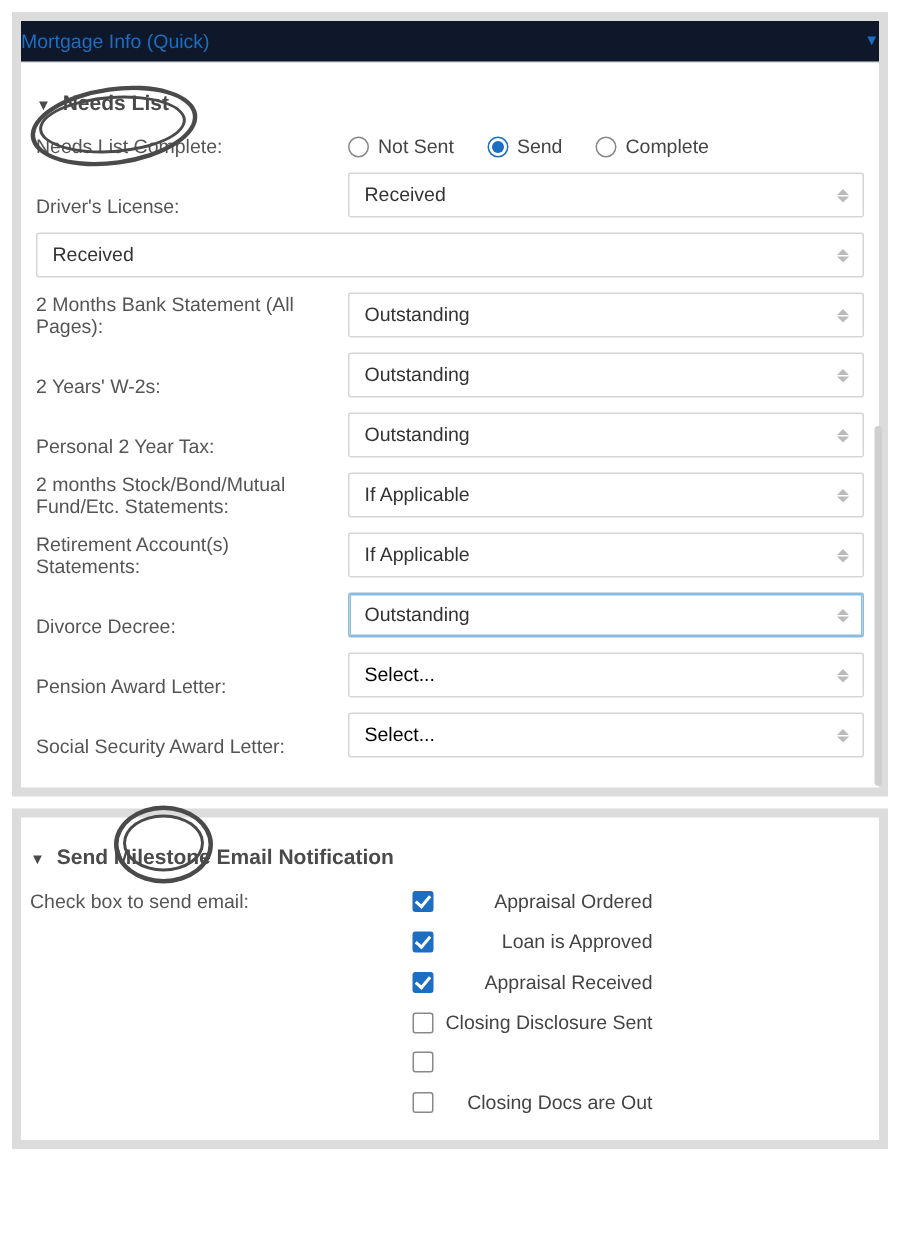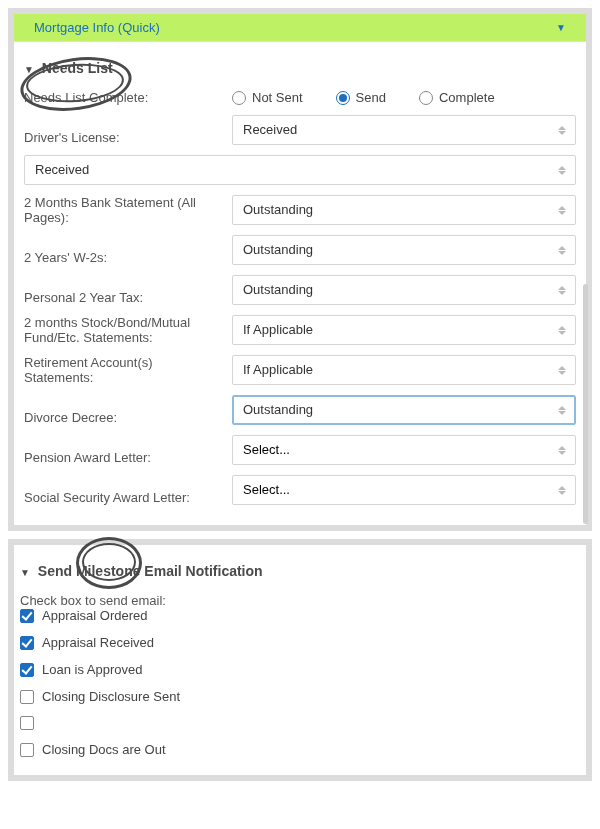--- a/index.html
+++ b/index.html
@@ -13,37 +13,37 @@
     --input-border-active:#8bbbe0;
     --checkbox-blue:#1b6ec2;
   }
   html,body{margin:0;padding:0;font-family:Arial,Helvetica,sans-serif;font-size:13px;color:var(--text);background:#fff;}
   .page{width:600px;margin:0 auto;}
 
   .panel{border:6px solid #dcdcdc;background:var(--panel-bg);margin:8px;position:relative;}
   .panel.inner1{padding:0 10px 10px 10px;}
 
   .panel-header{
-    background:#bef264;
+    background:#0f172a;
     border-bottom:1px solid #e0e0e0;
-    padding:6px 20px;
+    padding:6px 0;
     display:flex;justify-content:space-between;align-items:center;
     margin:-0px -10px 6px -10px;
   }
   .panel-header .title{color:var(--header-blue);font-size:13px;}
   .panel-header .caret{color:var(--header-blue);font-size:10px;}
 
   .section-title{font-weight:bold;color:#4a4a4a;font-size:14px;margin:18px 0 14px 0;}
   .section-title .tw{display:inline-block;font-size:10px;margin-right:4px;color:#4a4a4a;}
 
   .row{display:flex;align-items:flex-end;margin:10px 0;}
   .row .label{width:200px;padding-right:8px;color:#555;}
   .row .field{flex:1;}
 
-  .radio-row{display:flex;gap:33px;align-items:center;}
+  .radio-row{display:flex;gap:22px;align-items:center;}
   .radio{display:flex;align-items:center;gap:6px;cursor:pointer;}
   .radio .circle{
     width:14px;height:14px;border:1px solid #888;border-radius:50%;position:relative;box-sizing:border-box;
   }
   .radio.checked .circle{border-color:var(--header-blue);}
   .radio.checked .circle::after{
     content:"";position:absolute;inset:2px;border-radius:50%;background:var(--header-blue);
   }
 
   .select{
@@ -63,24 +63,24 @@
 
   
   .scribble{position:absolute;border:3px solid #4a4a4a;border-radius:50%;pointer-events:none;}
   .scribble.s1{left:6px;top:44px;width:106px;height:46px;transform:rotate(-8deg);}
   .scribble.s1b{left:12px;top:50px;width:94px;height:34px;border-width:2px;transform:rotate(-4deg);}
   .scribble.s2{left:62px;top:-8px;width:60px;height:46px;}
   .scribble.s2b{left:68px;top:-2px;width:50px;height:34px;border-width:2px;}
 
   
   .panel.inner2{padding:14px 14px 18px 6px;position:relative;}
-  .check-row{display:flex;flex-direction:column;}
+  .check-row{display:flex;}
   .check-row .left{width:255px;color:#555;}
   .check-stack{display:flex;flex-direction:column;gap:12px;}
-  .chk{display:flex;align-items:center;gap:8px;cursor:pointer;}
+  .chk{display:flex;align-items:center;gap:8px;cursor:pointer;justify-content:space-between;}
   .chk .box{
     width:14px;height:14px;border:1px solid #888;border-radius:2px;background:#fff;position:relative;box-sizing:border-box;
   }
   .chk.checked .box{background:var(--checkbox-blue);border-color:var(--checkbox-blue);}
   .chk.checked .box::after{
     content:"";position:absolute;left:3px;top:0px;width:4px;height:8px;border:2px solid #fff;border-top:none;border-left:none;transform:rotate(40deg);
   }
 
   
   .scrollhint{position:absolute;right:-2px;top:270px;width:5px;height:240px;background:#d0d0d0;border-radius:3px;}
@@ -230,26 +230,26 @@
 
     <div class="check-row">
       <div class="left">Check box to send email:</div>
       <div class="check-stack" id="milestone-items">
           <div class="chk checked">
             <span class="box"></span>
             <span>Appraisal Ordered</span>
           </div>
           <div class="chk checked">
             <span class="box"></span>
+            <span>Loan is Approved</span>
+          </div>
+          <div class="chk checked">
+            <span class="box"></span>
             <span>Appraisal Received</span>
           </div>
-          <div class="chk checked">
-            <span class="box"></span>
-            <span>Loan is Approved</span>
-          </div>
           <div class="chk">
             <span class="box"></span>
             <span>Closing Disclosure Sent</span>
           </div>
           <div class="chk">
             <span class="box"></span>
           </div>
           <div class="chk">
             <span class="box"></span>
             <span>Closing Docs are Out</span>

